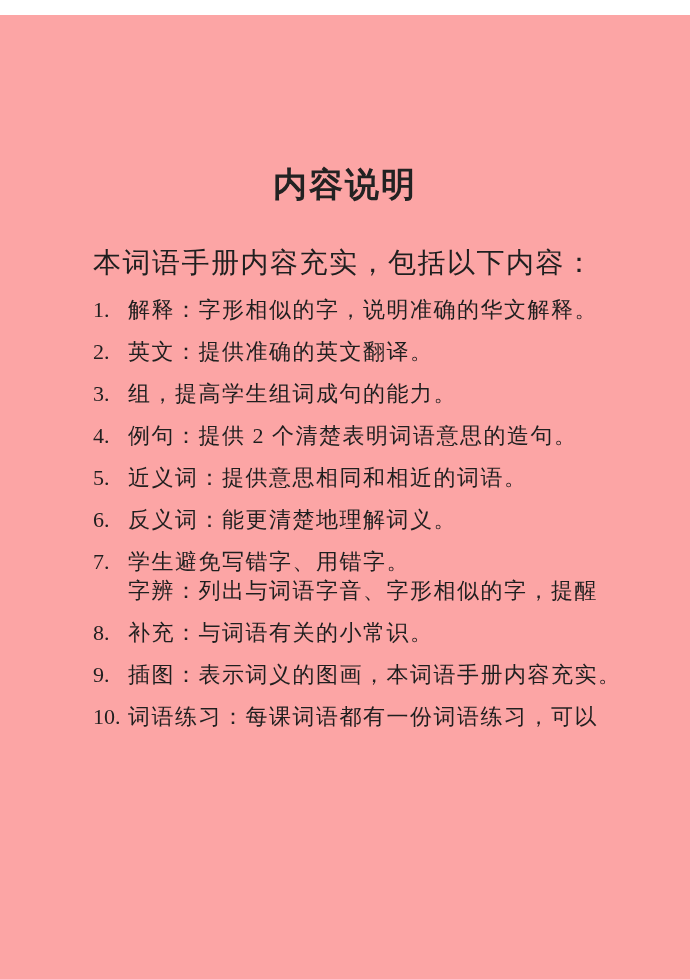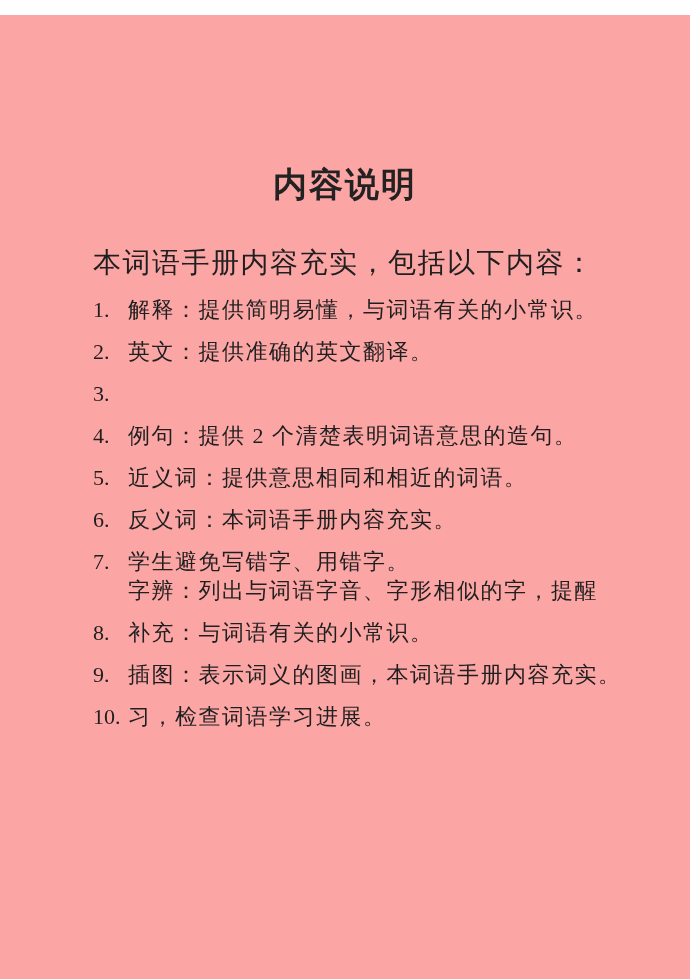--- a/index.html
+++ b/index.html
@@ -74,55 +74,56 @@
 
   <div class="content">
 
     <div class="intro">本词语手册内容充实，包括以下内容：</div>
 
     <div class="list">
 
       <div class="item first">
         <div class="num">1.</div>
         <div class="txt">
-          <div class="line">解释：提供简明易懂，与词语有关的小常识。</div>
+          <div class="line">解释：字形相似的字，说明准确的华文解释。</div>
         </div>
       </div>
 
       <div class="item">
         <div class="num">2.</div>
         <div class="txt">
           <div class="line">英文：提供准确的英文翻译。</div>
         </div>
       </div>
 
       <div class="item">
         <div class="num">3.</div>
         <div class="txt">
+          <div class="line">组，提高学生组词成句的能力。</div>
         </div>
       </div>
 
       <div class="item">
         <div class="num">4.</div>
         <div class="txt">
           <div class="line">例句：提供 2 个清楚表明词语意思的造句。</div>
         </div>
       </div>
 
       <div class="item">
         <div class="num">5.</div>
         <div class="txt">
           <div class="line">近义词：提供意思相同和相近的词语。</div>
         </div>
       </div>
 
       <div class="item">
         <div class="num">6.</div>
         <div class="txt">
-          <div class="line">反义词：本词语手册内容充实。</div>
+          <div class="line">反义词：能更清楚地理解词义。</div>
         </div>
       </div>
 
       <div class="item">
         <div class="num">7.</div>
         <div class="txt">
           <div class="line">学生避免写错字、用错字。</div>
           <div class="line">字辨：列出与词语字音、字形相似的字，提醒</div>
         </div>
       </div>
@@ -137,19 +138,19 @@
       <div class="item">
         <div class="num">9.</div>
         <div class="txt">
           <div class="line">插图：表示词义的图画，本词语手册内容充实。</div>
         </div>
       </div>
 
       <div class="item">
         <div class="num">10.</div>
         <div class="txt">
-          <div class="line">习，检查词语学习进展。</div>
+          <div class="line">词语练习：每课词语都有一份词语练习，可以</div>
         </div>
       </div>
 
     </div>
   </div>
 </div>
 
 </body></html>

